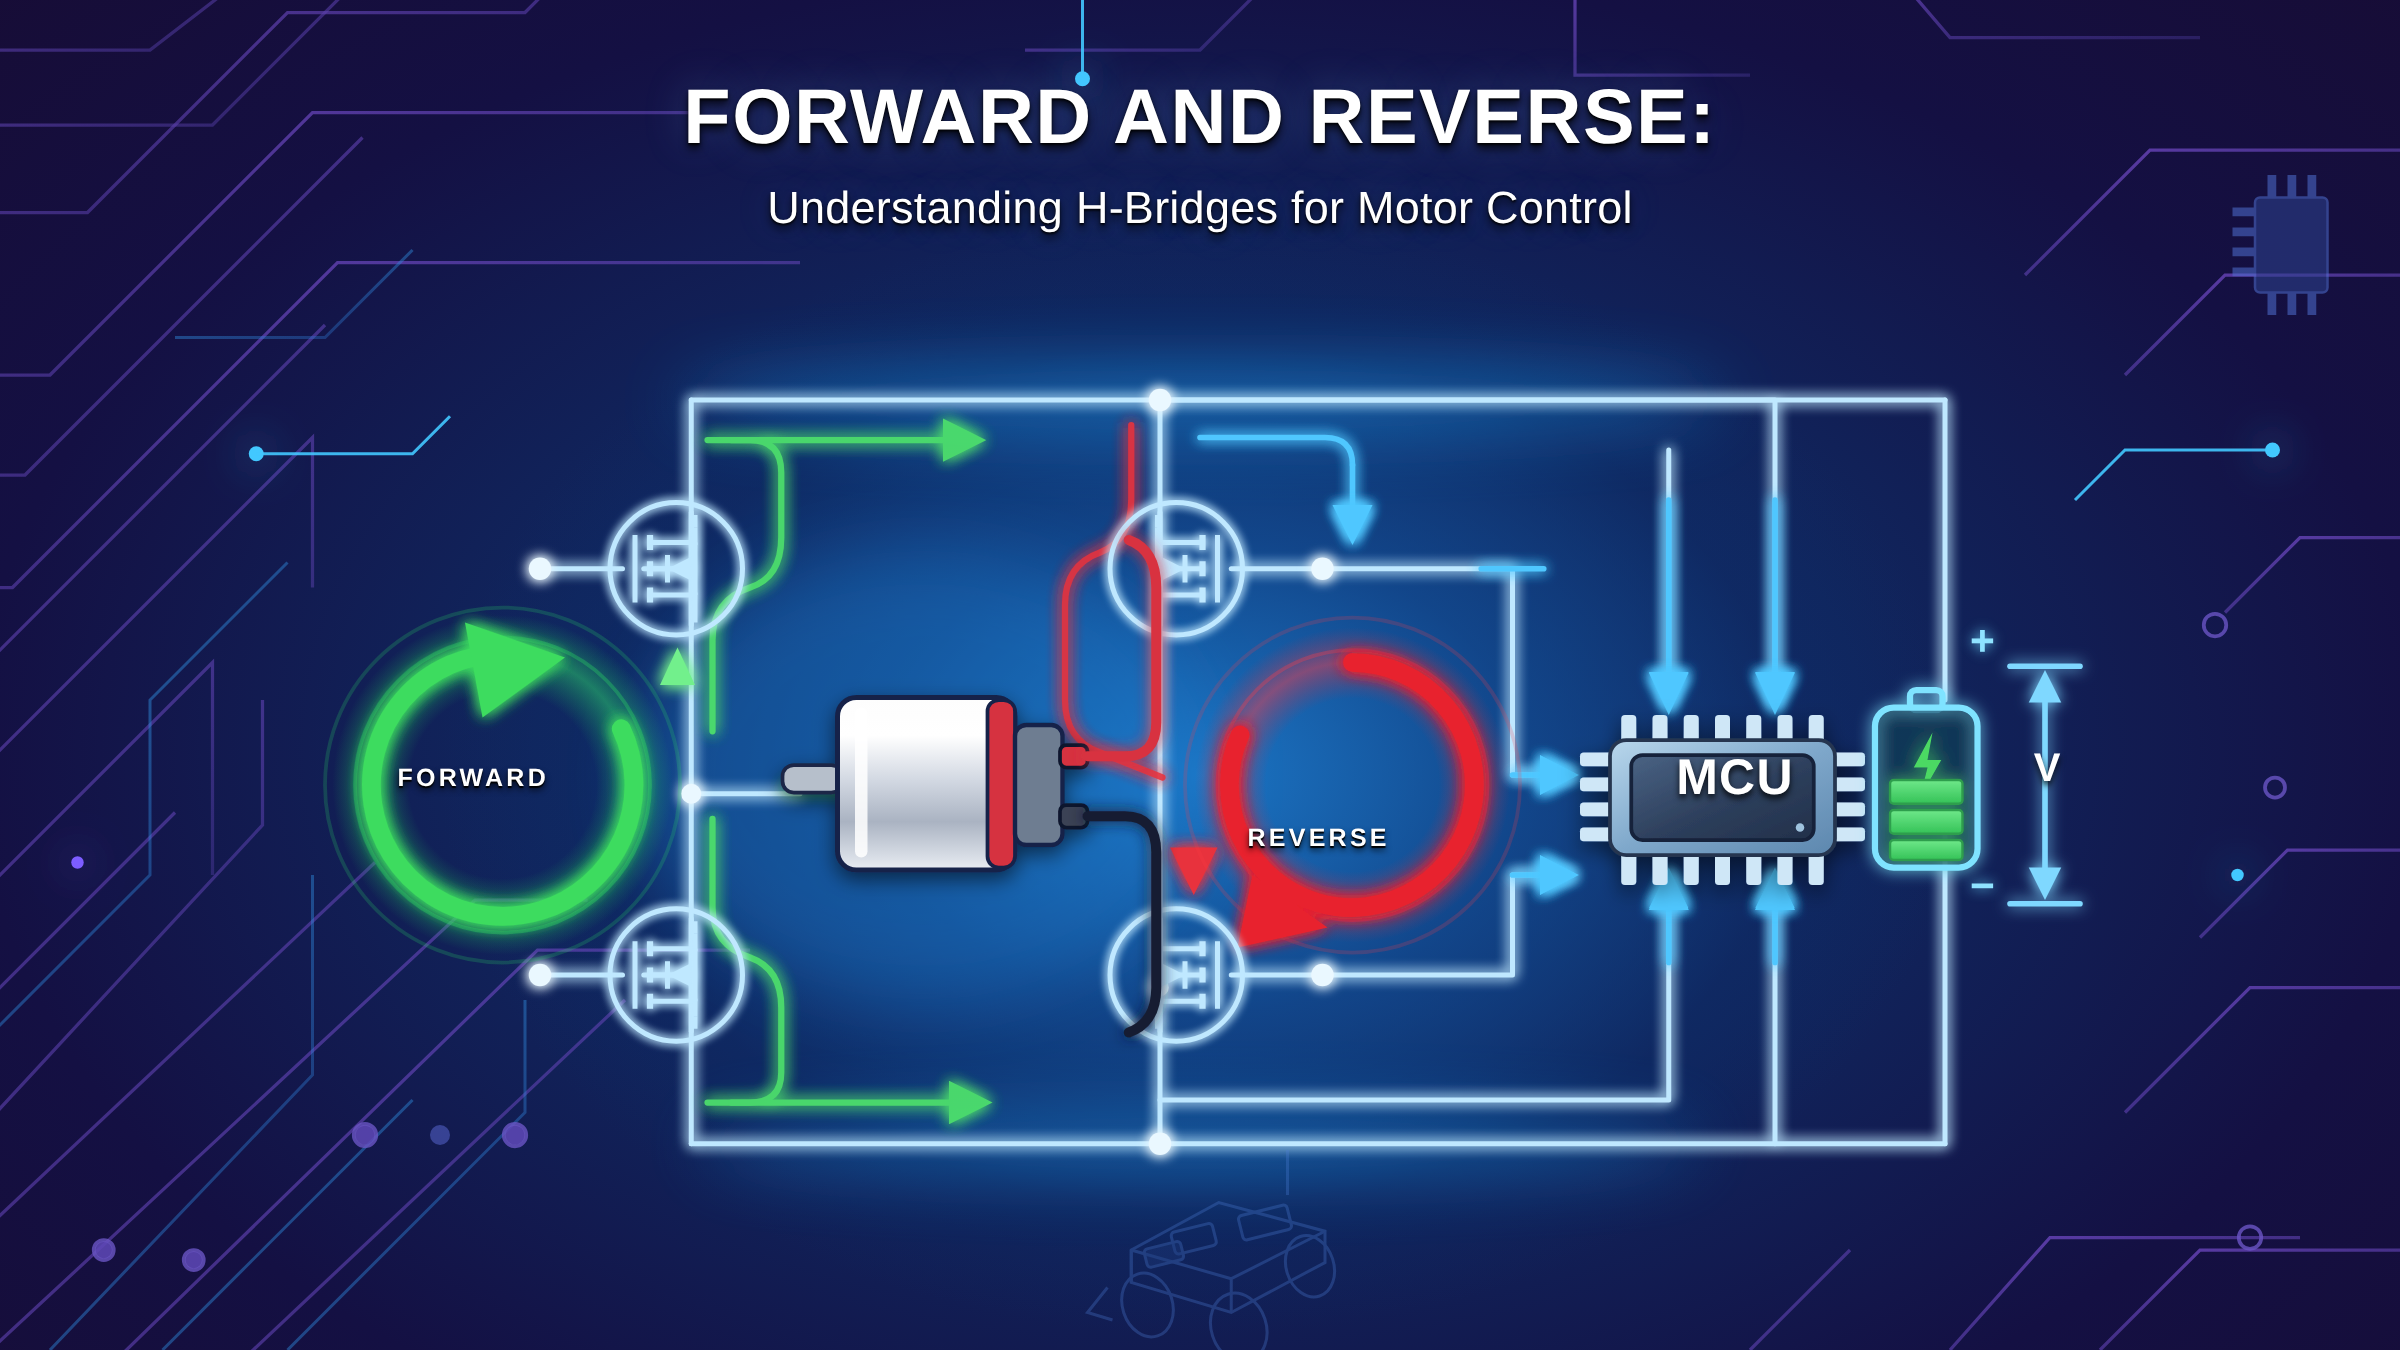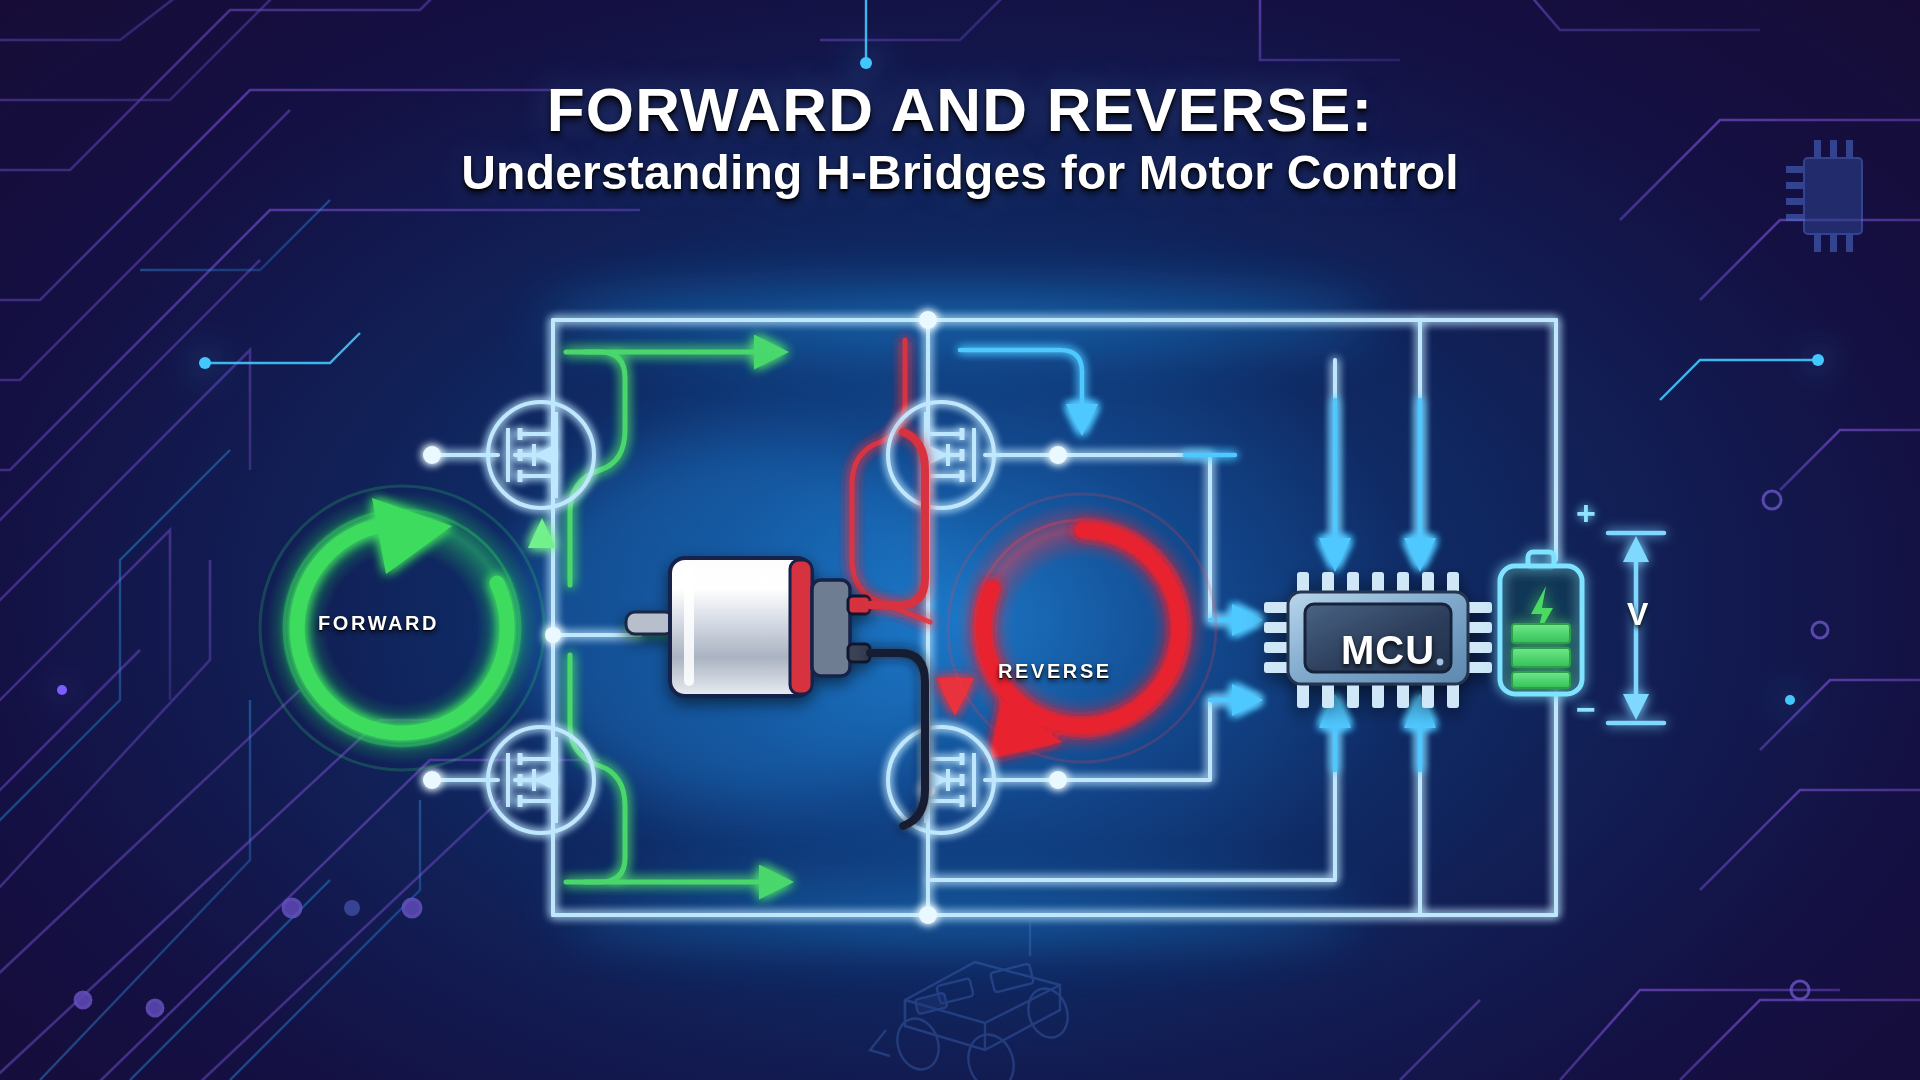--- a/index.html
+++ b/index.html
@@ -11,22 +11,22 @@
       radial-gradient(ellipse 760px 560px at 960px 620px, rgba(28,120,200,0.95) 0%, rgba(18,78,150,0.72) 34%, rgba(13,44,104,0.35) 62%, rgba(13,25,74,0.0) 80%),
       radial-gradient(ellipse 1400px 900px at 960px 600px, #123a78 0%, #10265e 38%, #141043 70%, #170c35 100%),
       linear-gradient(140deg, #1e0f40 0%, #1a0d3a 22%, #140b30 48%, #190c38 72%, #200f44 100%);
   }
   .bg-svg{ position:absolute; inset:0; width:1920px; height:1080px; pointer-events:none; }
 
   
   .title-wrap{ position:absolute; left:0; top:58px; width:1920px; text-align:center; z-index:40; }
   #title{ font-size:62px; font-weight:bold; letter-spacing:1.2px; color:#ffffff;
     text-shadow: 0 5px 7px rgba(0,0,0,0.72), 0 2px 2px rgba(0,0,0,0.9), 0 0 34px rgba(120,190,255,0.28);
-    font-family:"Liberation Sans", sans-serif;margin-top:16px; }
-  #subtitle{ margin-top:0; font-size:48px; font-weight:bold; color:#ffffff; letter-spacing:0.2px;
+    font-family:"Liberation Sans", sans-serif; }
+  #subtitle{ margin-top:16px; font-size:36px; font-weight:normal; color:#ffffff; letter-spacing:0.2px;
     text-shadow: 0 5px 7px rgba(0,0,0,0.72), 0 2px 2px rgba(0,0,0,0.9), 0 0 34px rgba(120,190,255,0.24); }
 
   
   .mode-label{ position:absolute; font-size:20px; font-weight:bold; color:#fff; letter-spacing:2.6px;
     text-shadow:0 3px 5px rgba(0,0,0,0.8), 0 1px 1px #000; z-index:30; white-space:nowrap; }
 
   #forward-label{ left:318px; top:612px; }
   #reverse-label{ left:998px; top:612px;margin-top:48px; }
 
   .mcu-text{ position:absolute; left:0; top:0; width:100%; height:100%;
@@ -521,21 +521,21 @@
   </svg>
 
   <div class="title-wrap">
     <div id="title">FORWARD AND REVERSE:</div>
     <div id="subtitle">Understanding H-Bridges for Motor Control</div>
   </div>
 
   <div class="mode-label" id="forward-label">FORWARD</div>
   <div class="mode-label" id="reverse-label">REVERSE</div>
 
-  <div style="position:absolute; left:1288px; top:604px; width:200px; height:92px; z-index:30;">
+  <div style="position:absolute; left:1288px; top:576px; width:200px; height:92px; z-index:30;">
     <div class="mcu-text">MCU</div>
   </div>
 
 
   <div id="plus-sign">+</div>
   <div id="minus-sign">−</div>
   <div id="v-label">V</div>
 
 </div>
 

